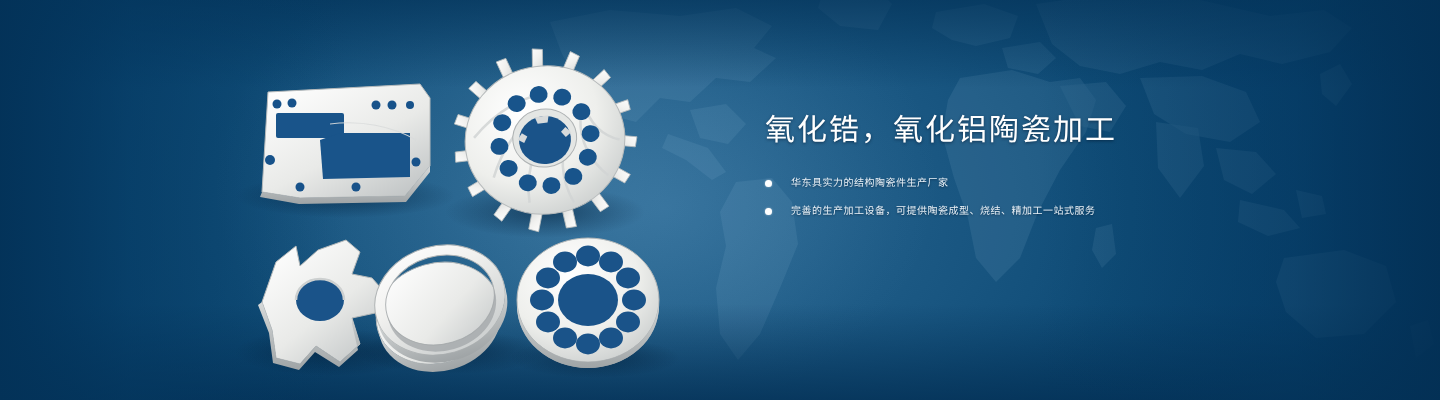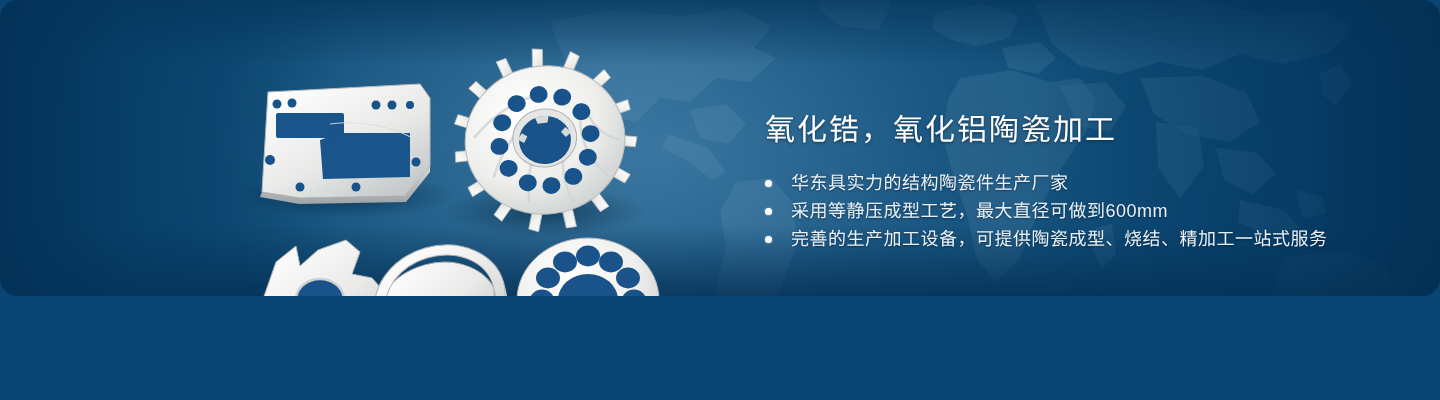--- a/index.html
+++ b/index.html
@@ -3,23 +3,22 @@
 <meta charset="utf-8">
 <title>Ceramic Banner</title>
 <style>
   html,body{margin:0;padding:0;}
   body{
     width:1440px;height:400px;overflow:hidden;
     font-family:"Liberation Sans","DejaVu Sans",sans-serif;
     background:#0a4472;
   }
   .banner{
-    position:relative;width:1440px;height:296px;overflow:hidden;
+    position:relative;width:1440px;height:400px;overflow:hidden;
     background:#06406e;
-    border-radius:18px;
   }
   
   .bg-base{
     position:absolute;inset:0;
     background:
       radial-gradient(ellipse 900px 620px at 46% 52%, #2e6b96 0%, #1d5a85 26%, #0f4c77 52%, #07416f 76%, #053a66 100%);
   }
   .bg-vignette{
     position:absolute;inset:0;
     background:
@@ -41,21 +40,21 @@
   
   .copy{position:absolute;left:765px;top:110px;width:620px;}
   .headline{
     color:#ffffff;font-size:30px;line-height:40px;letter-spacing:2px;
     font-weight:400;white-space:nowrap;
     text-shadow:0 1px 3px rgba(0,18,38,.55);
   }
   .bullets{list-style:none;margin:22px 0 0 0;padding:0;}
   .bullets li{
     position:relative;padding-left:26px;
-    color:#eaf2f8;font-size:18px;line-height:22px;letter-spacing:.5px;
+    color:#eaf2f8;font-size:10px;line-height:22px;letter-spacing:.5px;
     margin-bottom:6px;white-space:nowrap;
     text-shadow:0 1px 2px rgba(0,18,38,.5);
   }
   .dot{
     position:absolute;left:0;top:8px;width:7px;height:7px;border-radius:50%;
     background:#ffffff;box-shadow:0 0 2px rgba(255,255,255,.6);
   }
 
   
   .parts{position:absolute;left:0;top:0;width:740px;height:400px;}
@@ -274,22 +273,18 @@
 
   <div class="copy">
     <div class="headline">氧化锆，氧化铝陶瓷加工</div>
     <ul class="bullets">
       <li>
         <span class="dot"></span>
         <span>华东具实力的结构陶瓷件生产厂家</span>
       </li>
       <li>
         <span class="dot"></span>
-        <span>采用等静压成型工艺，最大直径可做到600mm</span>
-      </li>
-      <li>
-        <span class="dot"></span>
         <span>完善的生产加工设备，可提供陶瓷成型、烧结、精加工一站式服务</span>
       </li>
     </ul>
   </div>
 
 </div>
 
 </body></html>

